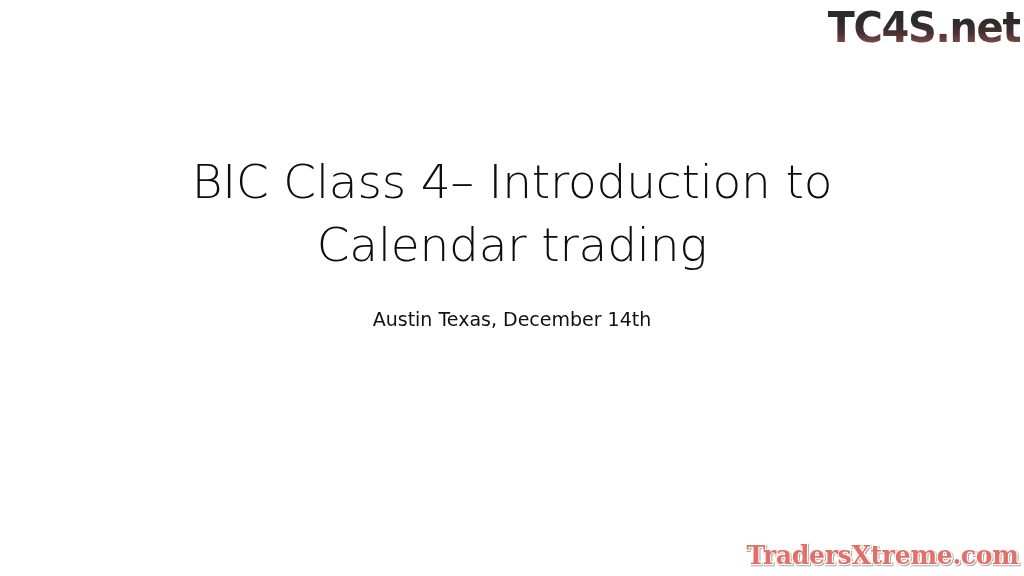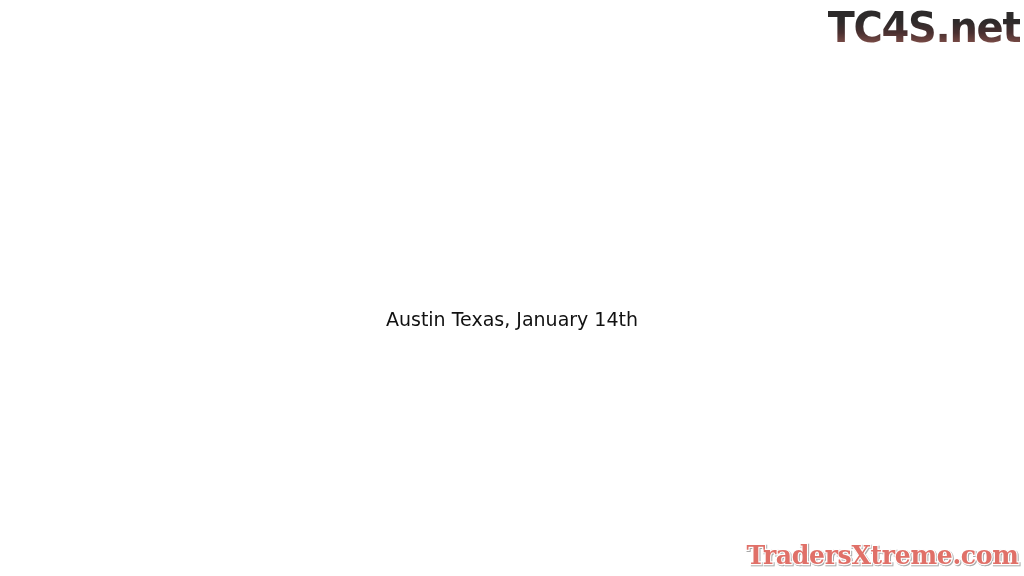--- a/index.html
+++ b/index.html
@@ -135,19 +135,22 @@
     filter: drop-shadow(1.5px 1.5px 0.6px rgba(110,110,110,0.6));
   }
 </style>
 </head>
 <body>
 
 <div id="slide">
 
   <div class="tc4s-logo">TC4S.net</div>
 
+  <div class="title-block">
+    <div class="slide-title">BIC Class 4– Introduction to Calendar trading</div>
+  </div>
 
 
-  <div class="slide-subtitle">Austin Texas, January 14th</div>
+  <div class="slide-subtitle">Austin Texas, December 14th</div>
 
   <div class="tx-logo">TradersXtreme.com</div>
 
 </div>
 
 </body></html>

